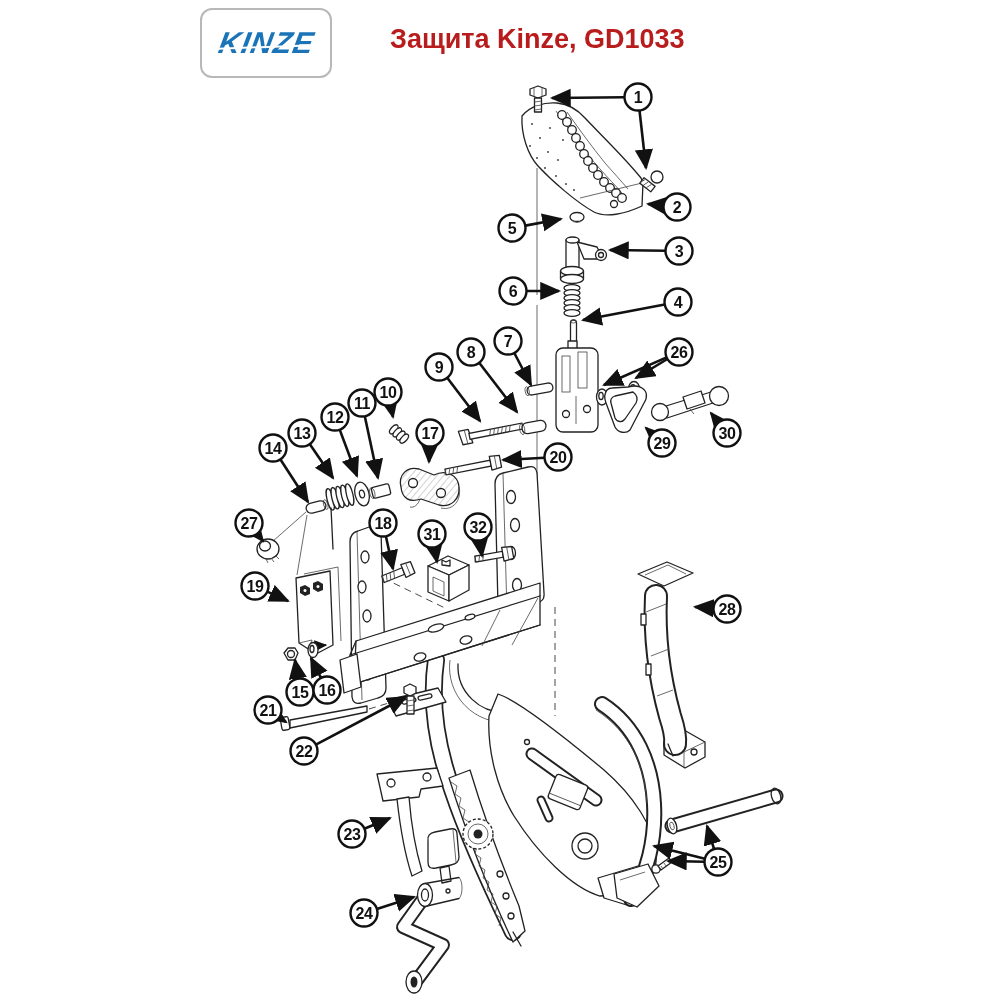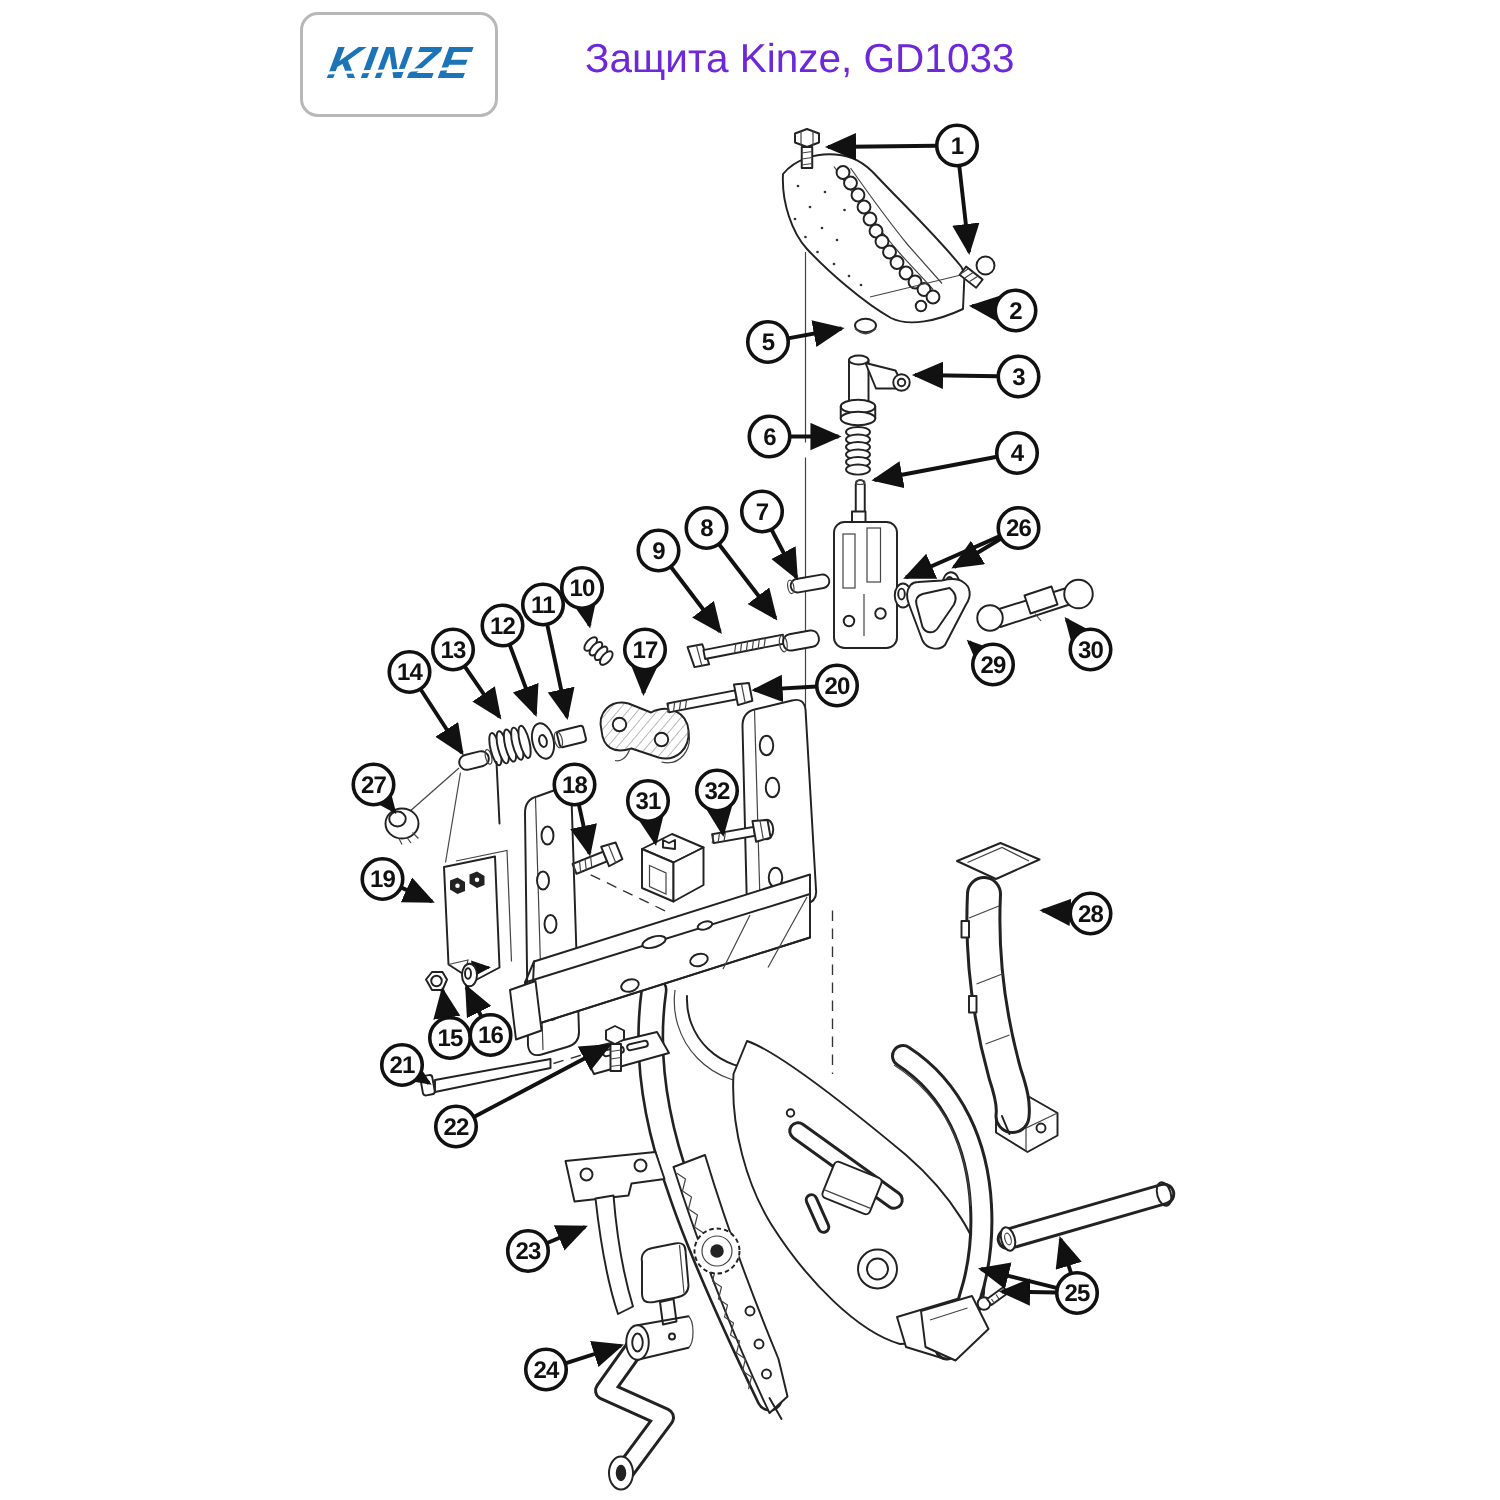--- a/index.html
+++ b/index.html
@@ -5,21 +5,21 @@
   html,body{margin:0;padding:0;background:#fff;width:1000px;height:1000px;overflow:hidden;
     font-family:"Liberation Sans",sans-serif;}
   .page{position:relative;width:1000px;height:1000px;background:#fff;}
   .logo-box{position:absolute;left:200px;top:8px;width:128px;height:66px;background:#fff;
     border:2px solid #b8b8b8;border-radius:12px;display:flex;align-items:center;justify-content:center;overflow:hidden;}
   .logo-text{font-style:italic;font-weight:bold;font-size:30px;letter-spacing:1px;
     transform:skewX(-10deg);color:#1b74b8;position:relative;}
   .logo-stripe{position:absolute;left:10px;right:10px;height:2px;background:#fff;pointer-events:none;}
   .stripe1{top:36px;transform:rotate(-2deg);}
   .stripe2{top:45px;transform:rotate(-2deg);}
-  .page-title{position:absolute;left:390px;top:24px;font-size:27px;font-weight:normal;color:#6d28d9;margin:0;}
+  .page-title{position:absolute;left:390px;top:24px;font-size:27px;font-weight:bold;color:#b91c1c;margin:0;}
   svg.diagram{position:absolute;left:0;top:0;}
   
   .ln{stroke:#222;fill:none;stroke-width:1.3;stroke-linecap:round;stroke-linejoin:round;}
   .wh{stroke:#222;fill:#fff;stroke-width:1.3;stroke-linejoin:round;}
   .th{stroke:#444;fill:none;stroke-width:0.8;}
   .bk{stroke:#222;fill:none;stroke-linecap:round;stroke-linejoin:round;}
   .wb{stroke:#fff;fill:none;stroke-linecap:round;stroke-linejoin:round;}
   .fl{fill:#222;stroke:none;}
   .dash{stroke:#333;fill:none;stroke-width:0.9;stroke-dasharray:7,5;}
   .arrow{stroke:#111;stroke-width:2.6;fill:none;}

